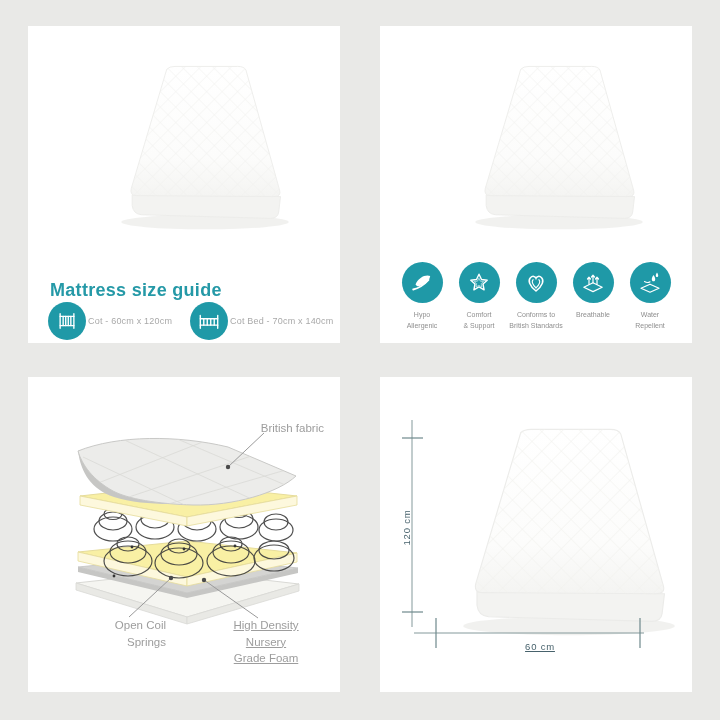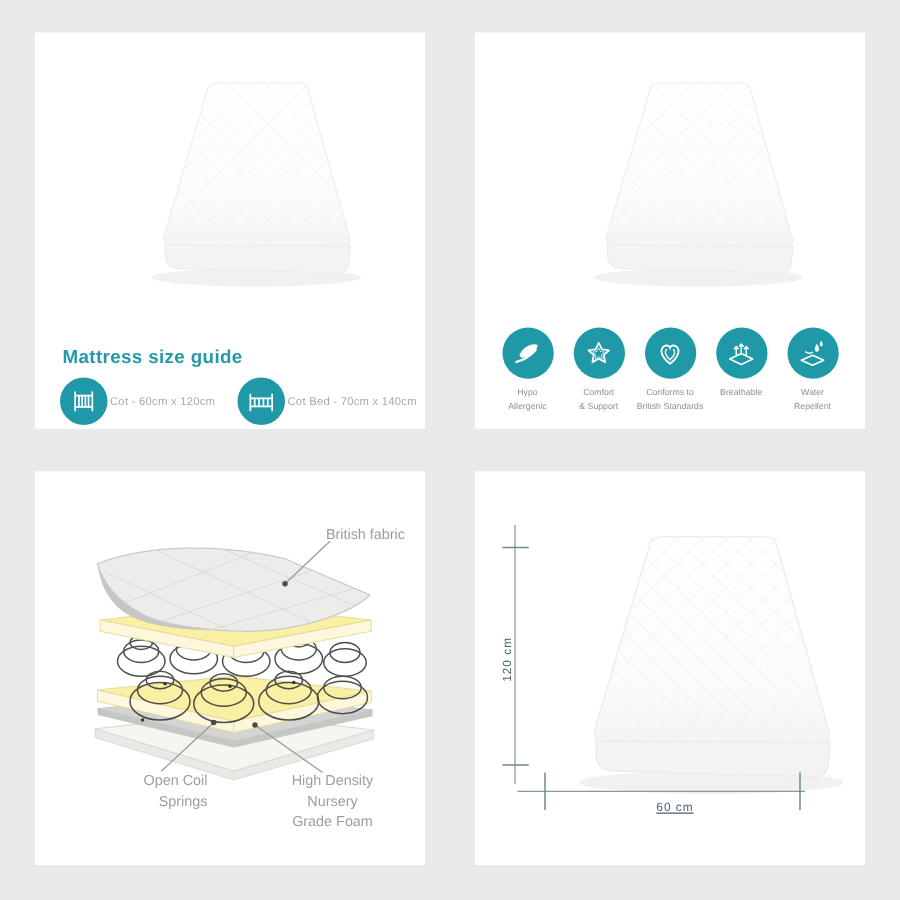--- a/index.html
+++ b/index.html
@@ -8,40 +8,40 @@
         gap:34px 40px;padding:26px 28px 28px 28px;}
   .panel{position:relative;background:#ffffff;overflow:hidden;}
 
   
   .mattress{position:absolute;display:block;}
   .m-p1{left:86px;top:34px;width:182px;height:173px;}
   .m-p2{left:88px;top:34px;width:182px;height:173px;}
   .m-p4{left:74px;top:44px;width:230px;height:219px;}
 
   
-  .sg-title{position:absolute;left:22px;top:239px;font-size:15px;letter-spacing:.3px;color:#2599a7;}
+  .sg-title{position:absolute;left:22px;top:239px;font-size:18px;letter-spacing:.3px;color:#2599a7;}
   .sg-item{position:absolute;display:flex;align-items:center;gap:2px;}
   .sg-item-1{left:20px;top:276px;}
   .sg-item-2{left:162px;top:276px;}
   .sg-label{font-size:9px;color:#a9a9a9;letter-spacing:.2px;white-space:nowrap;}
   .circle{background:#1f99a7;border-radius:50%;display:flex;align-items:center;justify-content:center;flex:0 0 auto;}
   .c38{width:38px;height:38px;}
   .c41{width:41px;height:41px;}
 
   
   .features{position:absolute;left:0;right:0;top:236px;display:flex;justify-content:center;}
   .feature{width:57px;display:flex;flex-direction:column;align-items:center;gap:7px;}
   .feature-label{font-size:7px;line-height:1.55;color:#8f8f8f;text-align:center;white-space:pre-line;}
 
   
   .diagram-svg{position:absolute;left:0;top:0;}
   .diagram-label{position:absolute;font-size:11.5px;line-height:1.45;color:#9d9d9d;white-space:pre-line;}
   .lbl-quilted{right:16px;top:43px;}
   .lbl-springs{left:52px;top:240px;width:86px;text-align:right;}
-  .lbl-foam{left:189px;top:240px;width:98px;text-align:center;}
+  .lbl-foam{left:189px;top:240px;width:98px;text-align:center;text-decoration:underline;}
 
   
   .dim-svg{position:absolute;left:0;top:0;}
   .dim-label{position:absolute;font-size:9.5px;letter-spacing:.8px;color:#47626c;white-space:nowrap;}
   .dim-h{left:4px;top:145px;width:44px;text-align:center;transform:rotate(-90deg);}
   .dim-w{left:130px;top:264px;width:60px;text-align:center;text-decoration:underline;}
 </style>
 </head>
 <body>
 

